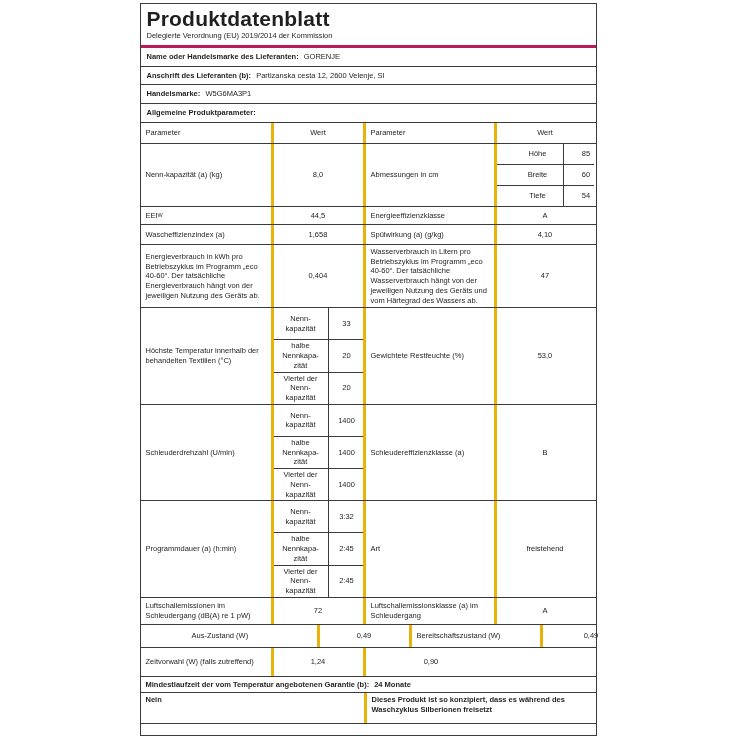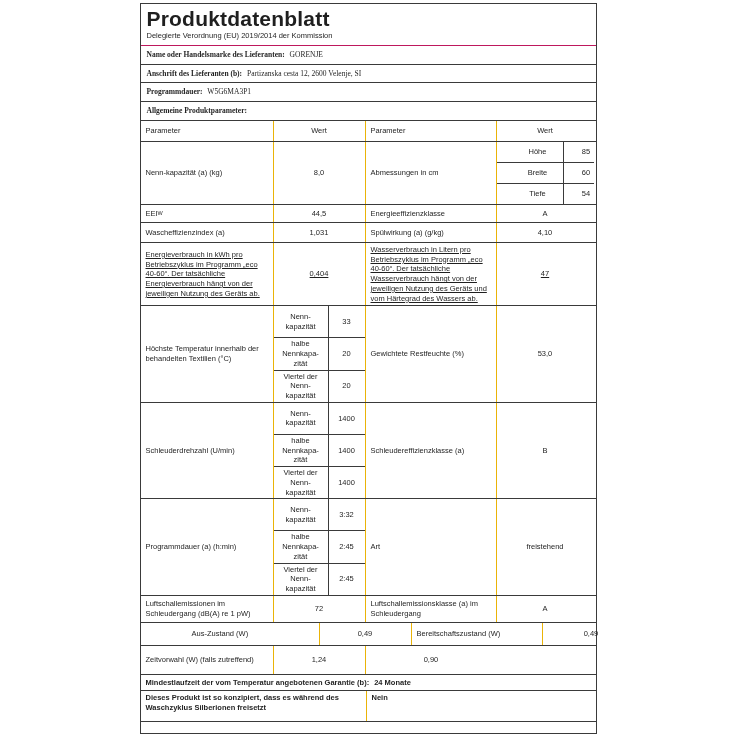--- a/index.html
+++ b/index.html
@@ -2,49 +2,49 @@
 <html><head>
 <meta charset="utf-8">
 <style>
   html,body{margin:0;padding:0;background:#ffffff;}
   body{width:736px;height:736px;font-family:"Liberation Sans",sans-serif;color:#1f1f1f;
        -webkit-font-smoothing:antialiased;}
   .doc{width:455px;margin:3px auto 0;border:1px solid #3a3a3a;background:#fff;
        font-size:7.5px;line-height:1.3;box-sizing:content-box;}
   .b{font-weight:bold;}
   
-  .title-block{border-bottom:1px solid #be185d;padding:3px 6px 4px;}
+  .title-block{border-bottom:3px solid #be185d;padding:3px 6px 4px;}
   .doc-title{font-size:21px;font-weight:bold;letter-spacing:.2px;line-height:1.15;}
   .doc-reg{font-size:7.5px;}
-  .hrow{border-bottom:1px solid #3a3a3a;padding:4px 6px;font-family:Liberation Serif, serif;}
+  .hrow{border-bottom:1px solid #3a3a3a;padding:4px 6px;}
   .hrow span{margin-right:3px;}
   
   .trow{display:grid;grid-template-columns:133px 92px 131px 97px;border-bottom:1px solid #3a3a3a;}
   .trow:last-child{border-bottom:none;}
   .trow.full{grid-template-columns:1fr;}
   .trow.split2{grid-template-columns:226px 227px;}
-  .cell{border-right:1px solid #eab308;padding:2px 5px;display:flex;align-items:center;box-sizing:border-box;}
+  .cell{border-right:3px solid #eab308;padding:2px 5px;display:flex;align-items:center;box-sizing:border-box;}
   .trow .cell:last-child{border-right:none;}
   .cell.val{justify-content:center;text-align:center;}
   .cell.top{align-items:flex-start;}
   .cell.nopad{padding:0;display:block;}
   
   .subrow{display:grid;border-bottom:1px solid #3a3a3a;}
   .subrow:last-child{border-bottom:none;}
   .sub-cap .subrow{grid-template-columns:55px 36px;min-height:31px;}
   .sub-dim .subrow{grid-template-columns:51px 45px;min-height:20px;padding-left:16px;}
   .subrow .sk{border-right:1px solid #3a3a3a;display:flex;align-items:center;justify-content:center;
               text-align:center;padding:1px 3px;box-sizing:border-box;}
   .subrow .sv{display:flex;align-items:center;justify-content:center;text-align:center;padding:1px 2px;box-sizing:border-box;}
   
   .r-head{min-height:20px;}
   .r-capacity{min-height:62px;}
   .r-eei{min-height:17px;}
   .r-washidx{min-height:19px;}
-  .r-energy{min-height:62px;text-decoration:underline;}
+  .r-energy{min-height:62px;}
   .r-big{min-height:94px;}
   .r-noise{min-height:26px;}
   .r-off{min-height:22px;padding-left:46px;}
   .r-delay{min-height:28px;}
   .r-warranty{min-height:15px;}
   .r-silver{min-height:30px;}
   .r-spacer{min-height:11px;}
   sub{font-size:5.5px;}
 </style>
 </head>
@@ -59,21 +59,21 @@
 
   <div class="hrow">
     <span class="b">Name oder Handelsmarke des Lieferanten:</span>
     <span>GORENJE</span>
   </div>
   <div class="hrow">
     <span class="b">Anschrift des Lieferanten (b):</span>
     <span>Partizanska cesta 12, 2600 Velenje, SI</span>
   </div>
   <div class="hrow">
-    <span class="b">Programmdauer:</span>
+    <span class="b">Handelsmarke:</span>
     <span>W5G6MA3P1</span>
   </div>
   <div class="hrow">
     <span class="b">Allgemeine Produktparameter:</span>
   </div>
 
   <div class="trow r-head">
     <div class="cell">Parameter</div>
     <div class="cell val">Wert</div>
     <div class="cell">Parameter</div>
@@ -105,21 +105,21 @@
       <span>EEI</span>
         <sub>W</sub>
     </div>
     <div class="cell val">44,5</div>
     <div class="cell">Energieeffizienzklasse</div>
     <div class="cell val">A</div>
   </div>
 
   <div class="trow r-washidx">
     <div class="cell">Wascheffizienzindex (a)</div>
-    <div class="cell val">1,031</div>
+    <div class="cell val">1,658</div>
     <div class="cell">Spülwirkung (a) (g/kg)</div>
     <div class="cell val">4,10</div>
   </div>
 
   <div class="trow r-energy">
     <div class="cell">Energieverbrauch in kWh pro Betriebszyklus im Programm „eco 40-60“. Der tatsächliche Energieverbrauch hängt von der jeweiligen Nutzung des Geräts ab.</div>
     <div class="cell val">0,404</div>
     <div class="cell">Wasserverbrauch in Litern pro Betriebszyklus im Programm „eco 40-60“. Der tatsächliche Wasserverbrauch hängt von der jeweiligen Nutzung des Geräts und vom Härtegrad des Wassers ab.</div>
     <div class="cell val">47</div>
   </div>
@@ -205,21 +205,21 @@
   </div>
 
   <div class="trow full r-warranty">
     <div class="cell">
       <span class="b">Mindestlaufzeit der vom Temperatur angebotenen Garantie (b):</span>
       <span class="b" style="margin-left:5px">24 Monate</span>
     </div>
   </div>
 
   <div class="trow split2 r-silver">
+    <div class="cell top b">Nein</div>
     <div class="cell top b">Dieses Produkt ist so konzipiert, dass es während des Waschzyklus Silberionen freisetzt</div>
-    <div class="cell top b">Nein</div>
   </div>
 
   <div class="trow full r-spacer">
     <div class="cell"></div>
   </div>
 
 </div>
 
 </body></html>

